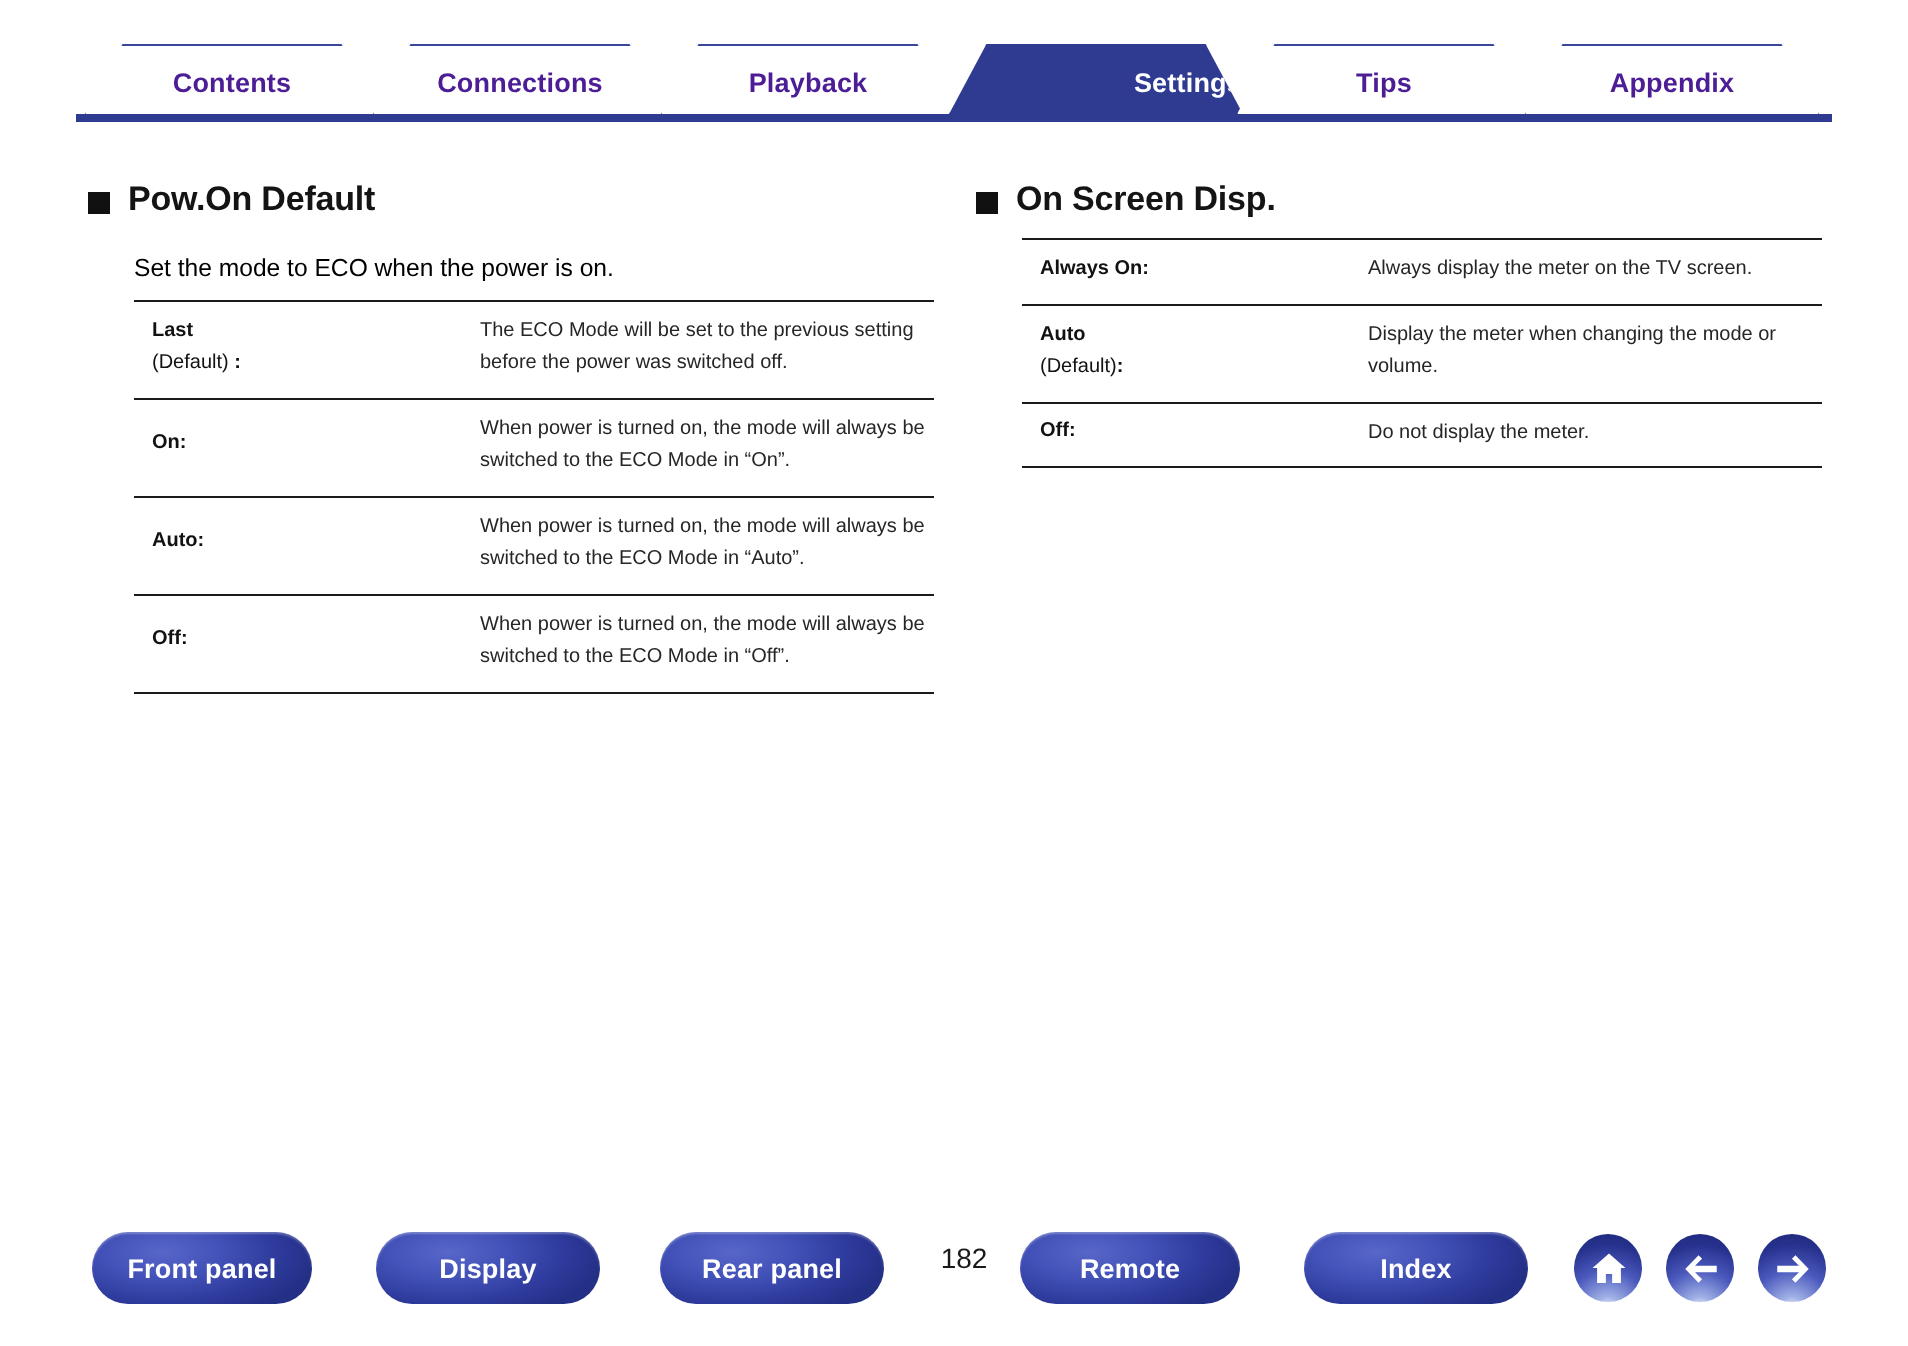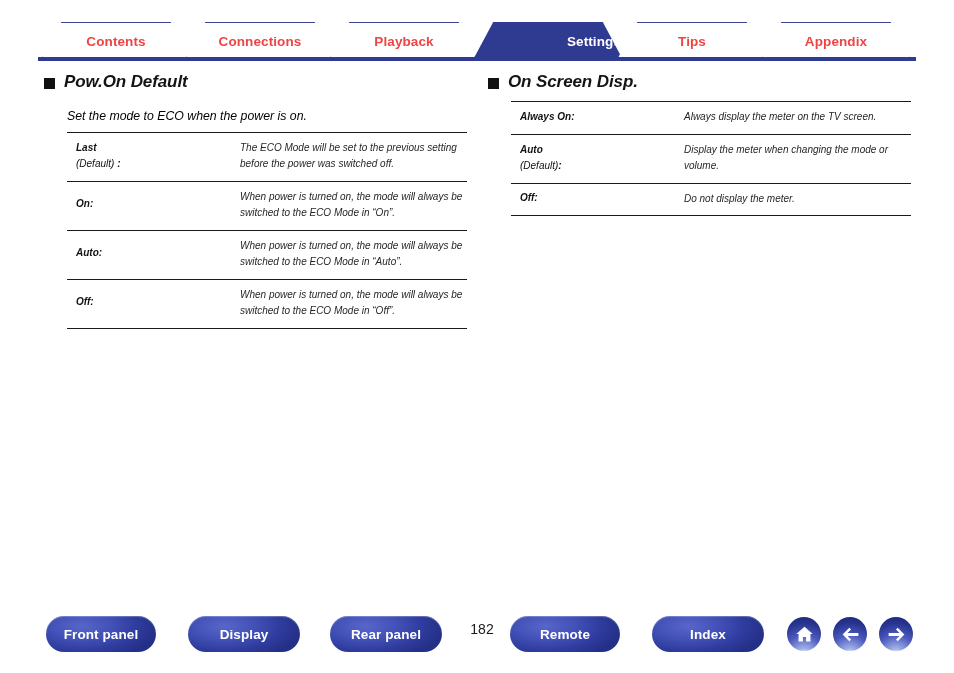--- a/index.html
+++ b/index.html
@@ -26,21 +26,21 @@
   }
   .tab {
     position: absolute;
     top: 0;
     height: 36px;
     display: flex;
     align-items: center;
     justify-content: center;
     font-size: 13.5px;
     font-weight: bold;
-    color: #ef4444;
+    color: #4c1d95;
     letter-spacing: 0.1px;
     box-sizing: border-box;
     background: #ffffff;
     border: 1.6px solid #3b4799;
     border-bottom: none;
     -webkit-clip-path: polygon(13% 0%, 87% 0%, 100% 100%, 0% 100%);
     clip-path: polygon(13% 0%, 87% 0%, 100% 100%, 0% 100%);
   }
   .tab .tab-inner {
     position: relative;
@@ -58,23 +58,22 @@
     left: 38px;
     top: 57px;
     width: 878px;
     height: 4px;
     background: #2e3b91;
   }
 
   
   .col {
     position: absolute;
-    top: 72px;
+    top: 90px;
     width: 420px;
-    font-style: italic;
   }
   .col-left  { left: 44px; }
   .col-right { left: 488px; }
 
   .heading {
     display: flex;
     align-items: center;
     margin: 0 0 9px 0;
     font-size: 17px;
     font-weight: bold;

